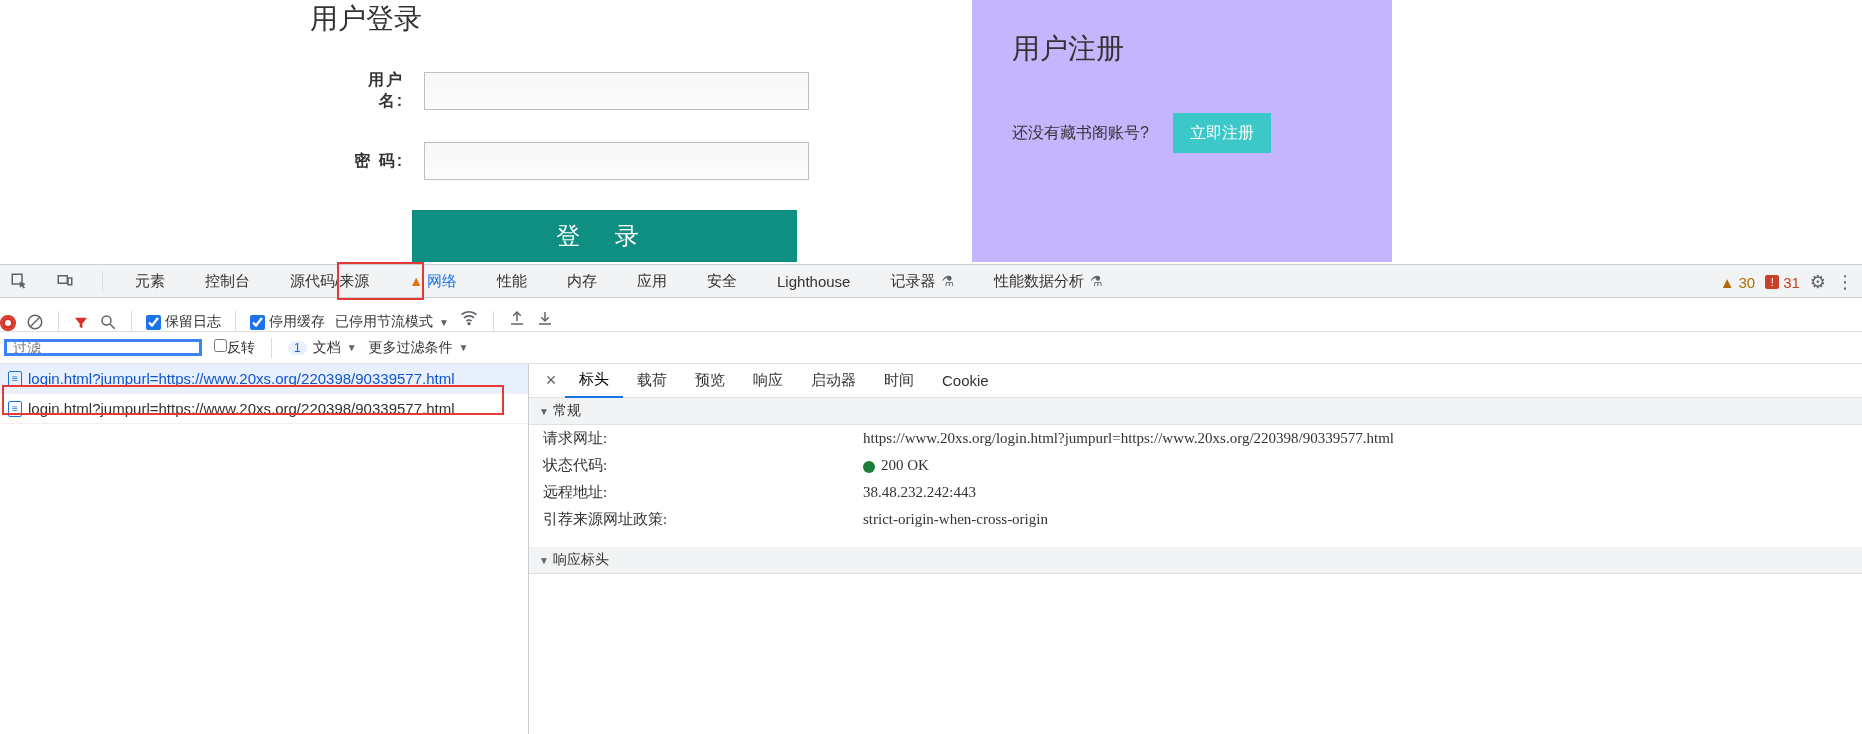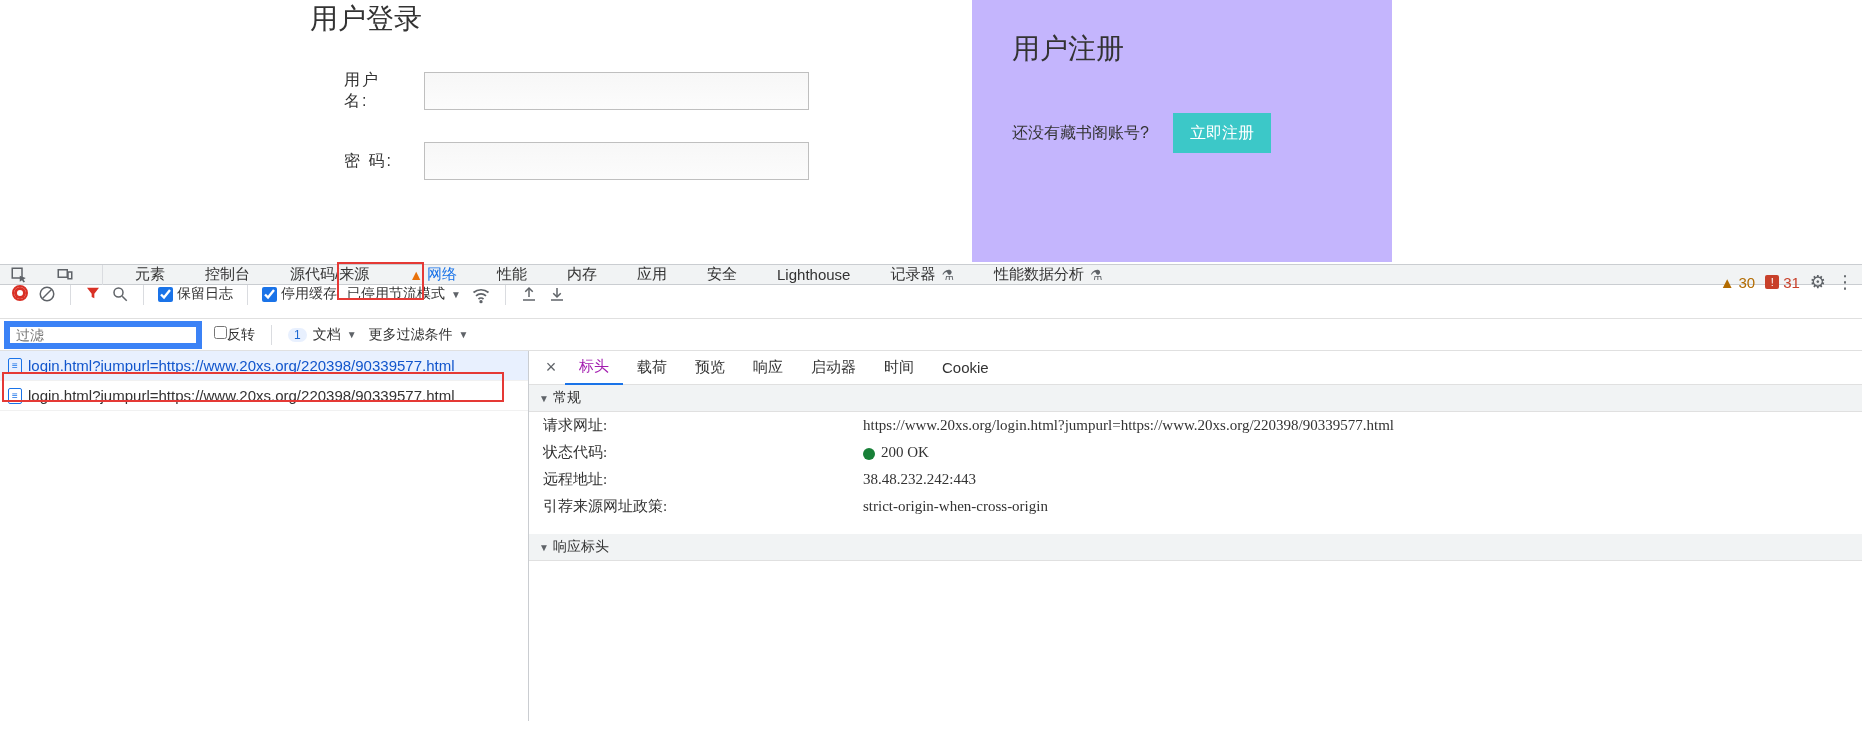--- a/index.html
+++ b/index.html
@@ -3,74 +3,74 @@
 <meta charset="utf-8">
 <style>
   * { box-sizing: border-box; margin: 0; padding: 0; }
   html, body { width: 1862px; height: 734px; font-family: "Segoe UI", "Microsoft YaHei", Arial, sans-serif; background: #fff; color: #202124; overflow: hidden; }
 
   
   .page { height: 264px; position: relative; }
   .login-title { position: absolute; left: 310px; top: 0px; font-size: 28px; font-weight: 400; color: #333; }
   .login-form { position: absolute; left: 344px; top: 70px; }
   .form-row { display: flex; align-items: center; margin-bottom: 30px; }
-  .form-label { width: 60px; text-align: left; font-size: 16px; color: #333; margin-right: 20px; letter-spacing: 2px; }
+  .form-label { width: 60px; text-align: right; font-size: 16px; color: #333; margin-right: 20px; letter-spacing: 2px; font-weight: bold; }
   .text-input { width: 385px; height: 38px; border: 1px solid #bfbfbf; background: linear-gradient(#f7f7f7, #fcfcfc); padding: 4px 8px; font-size: 16px; }
   .login-btn { display: block; margin-left: 68px; width: 385px; height: 52px; background: #0f8f82; color: #fff; font-size: 24px; border: none; letter-spacing: 14px; cursor: pointer; }
   .register-panel { position: absolute; left: 972px; top: 0; width: 420px; height: 262px; background: #c4b5fd; }
   .register-title { font-size: 28px; color: #333; margin: 30px 0 0 40px; }
   .register-row { margin: 45px 0 0 40px; display: flex; align-items: center; }
   .register-q { font-size: 16px; color: #333; margin-right: 24px; }
   .register-btn { background: #3cc8c8; color: #fff; border: none; font-size: 16px; width: 98px; height: 40px; cursor: pointer; }
 
   
-  .devtools-tabs { height: 21px; background: #f1f3f4; border-top: 1px solid #cacdd1; border-bottom: 1px solid #cacdd1; display: flex; align-items: center; padding-left: 6px; position: relative; gap: 16px; }
+  .devtools-tabs { height: 34px; background: #f1f3f4; border-top: 1px solid #cacdd1; border-bottom: 1px solid #cacdd1; display: flex; align-items: center; padding-left: 6px; position: relative; gap: 16px; }
   .dt-iconbtn { width: 26px; height: 26px; display: inline-flex; align-items: center; justify-content: center; color: #5f6368; margin-right: 4px; cursor: pointer; }
   .dt-iconbtn svg { width: 18px; height: 18px; }
   .dt-tab { padding: 0 12px; height: 34px; display: inline-flex; align-items: center; font-size: 15px; color: #333; cursor: pointer; position: relative; }
   .dt-tab.active { color: #1a73e8; }
   .dt-tab .tri { color: #e8710a; margin-right: 4px; font-size: 14px; }
   .dt-tab .flask { margin-left: 6px; font-size: 14px; color: #5f6368; }
   .red-box1 { position: absolute; border: 2px solid #e53935; pointer-events: none; left: 337px; top: -3px; width: 87px; height: 38px; }
   .dt-right { position: absolute; right: 8px; top: 0; height: 34px; display: flex; align-items: center; gap: 10px; }
   .warn-count { color: #b26b00; font-size: 15px; display: inline-flex; align-items: center; gap: 4px; }
   .err-count { color: #c8402a; font-size: 15px; display: inline-flex; align-items: center; gap: 4px; }
   .gear, .kebab { color: #5f6368; cursor: pointer; font-size: 18px; }
 
   
-  .net-toolbar { height: 34px; border-bottom: 1px solid #e0e0e0; display: flex; align-items: flex-start; padding-left: 12px; gap: 10px; font-size: 14px; color: #333; }
+  .net-toolbar { height: 34px; border-bottom: 1px solid #e0e0e0; display: flex; align-items: flex-end; gap: 10px; font-size: 14px; color: #333; }
   .rec-dot { width: 16px; height: 16px; border-radius: 50%; border: 2px solid #d93025; background: #fff; display:inline-block; box-shadow: inset 0 0 0 3px #d93025; cursor:pointer;}
   .clear-icon, .funnel, .mag { color: #5f6368; cursor: pointer; display:inline-flex; }
   .funnel { color: #d93025; }
   .net-toolbar label { display: inline-flex; align-items: center; gap: 4px; cursor: pointer; }
   .net-toolbar input[type=checkbox] { width: 15px; height: 15px; accent-color: #1a73e8; }
   .sep-v { width: 1px; height: 20px; background: #dadce0; margin: 0 4px; }
   .throttle { display: inline-flex; align-items: center; gap: 6px; }
   .tri-down { font-size: 10px; color: #5f6368; }
   .wifi, .upload, .download { color: #5f6368; cursor: pointer; font-size: 16px; }
 
   
   .net-filter { height: 32px; border-bottom: 1px solid #e0e0e0; display: flex; align-items: center; padding-left: 4px; gap: 12px; font-size: 14px; color: #333; }
-  .filter-input { width: 198px; height: 28px; border: 6px solid #3b82f6; padding: 2px 6px; font-size: 14px; }
+  .filter-input { width: 198px; height: 17px; border: 3px solid #3b82f6; padding: 2px 6px; font-size: 14px; }
   .pill { background: #e8f0fe; color: #1967d2; border-radius: 10px; padding: 0 6px; font-size: 12px; }
 
   
   .net-body { display: flex; height: calc(734px - 264px - 34px - 34px - 32px); }
   .req-list { width: 529px; border-right: 1px solid #cacdd1; display: flex; flex-direction: column; }
   .list-header { font-size: 13px; color: #333; padding: 3px 8px; border-bottom: 1px solid #e0e0e0; }
   .req-row { display: flex; align-items: center; gap: 6px; padding: 6px 8px; font-size: 15px; color: #333; cursor: pointer; border-bottom: 1px solid #f1f1f1; position: relative; white-space: nowrap; overflow: hidden; text-overflow: ellipsis;}
   .req-row.selected { background: #e8f0fe; color: #1155cc; }
   .doc-icon { display:inline-flex; align-items:center; justify-content:center; width:14px; height:16px; border:1px solid #1a73e8; color:#1a73e8; font-size:10px; border-radius:2px; flex:none;}
   .red-box2 { position: absolute; border: 2px solid #e53935; pointer-events: none; left: 2px; top: 21px; width: 502px; height: 30px; z-index: 5;}
 
   .detail { flex: 1; overflow: auto; }
   .detail-tabs { height: 34px; display: flex; align-items: center; border-bottom: 1px solid #e0e0e0; padding-left: 8px; gap: 0; }
   .close-x { width: 28px; display:inline-flex; justify-content:center; color:#5f6368; font-size:18px; cursor:pointer; }
   .dtab { padding: 0 14px; height: 34px; display: inline-flex; align-items: center; font-size: 15px; cursor: pointer; color: #333; }
-  .dtab.active { color: #a21caf; border-bottom: 2px solid #1a73e8; }
+  .dtab.active { color: #000000; border-bottom: 2px solid #1a73e8; }
   .section-h { background: #f1f3f4; font-size: 14px; color: #333; padding: 4px 10px; border-bottom: 1px solid #e0e0e0; display:flex; align-items:center; gap:4px;}
   .section-h .caret { font-size: 10px; color: #5f6368; }
   .kv { display: grid; grid-template-columns: 320px 1fr; padding: 4px 14px; font-size: 15px; color: #333; align-items: center; font-family: Liberation Serif, serif; }
   .kv .k { color: #333; }
   .kv .v { color: #333; }
   .status-dot { width: 12px; height: 12px; border-radius: 50%; background: #188038; display: inline-block; margin-right: 6px; vertical-align: middle;}
 </style>
 </head>
 <body>
 
@@ -78,20 +78,21 @@
   <div class="login-title">用户登录</div>
   <div class="login-form">
     <div class="form-row">
       <span class="form-label">用户名:</span>
       <input class="text-input" type="text" style="">
     </div>
     <div class="form-row">
       <span class="form-label">密  码:</span>
       <input class="text-input" type="password" style="">
     </div>
+    <button class="login-btn">登 录</button>
   </div>
   <div class="register-panel">
     <div class="register-title">用户注册</div>
     <div class="register-row">
       <span class="register-q">还没有藏书阁账号?</span>
       <button class="register-btn">立即注册</button>
     </div>
   </div>
 </div>
 

